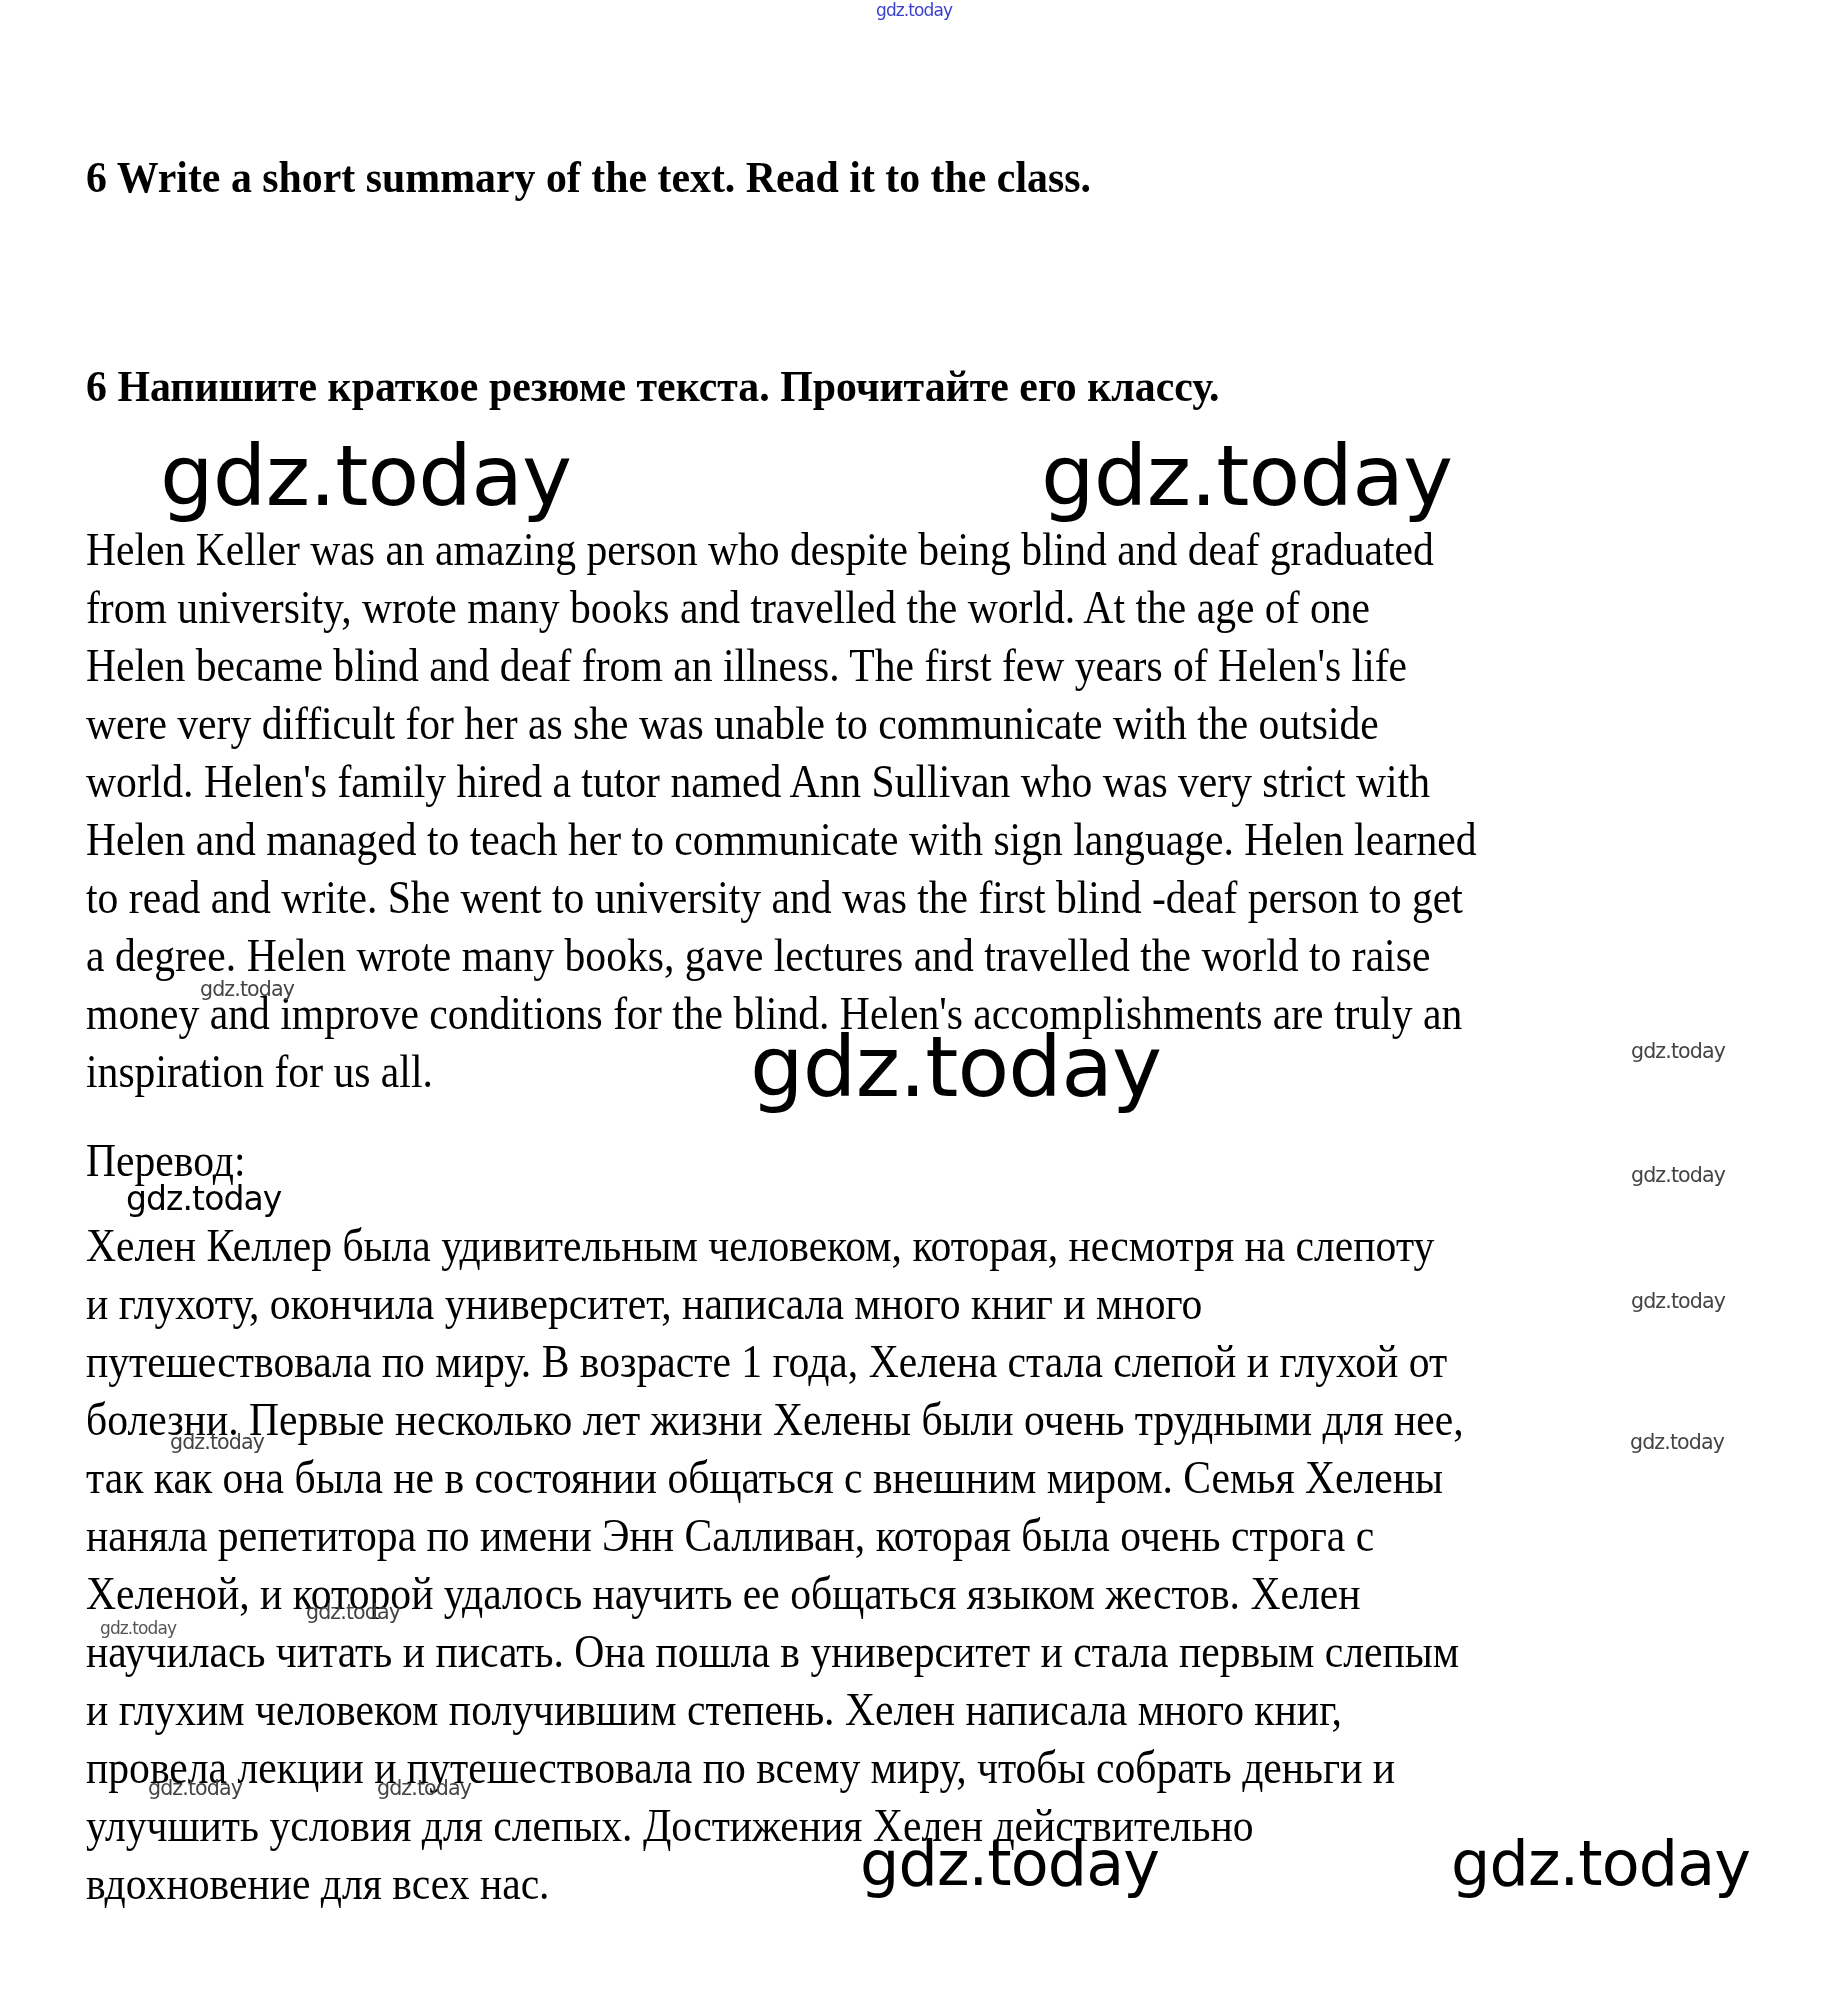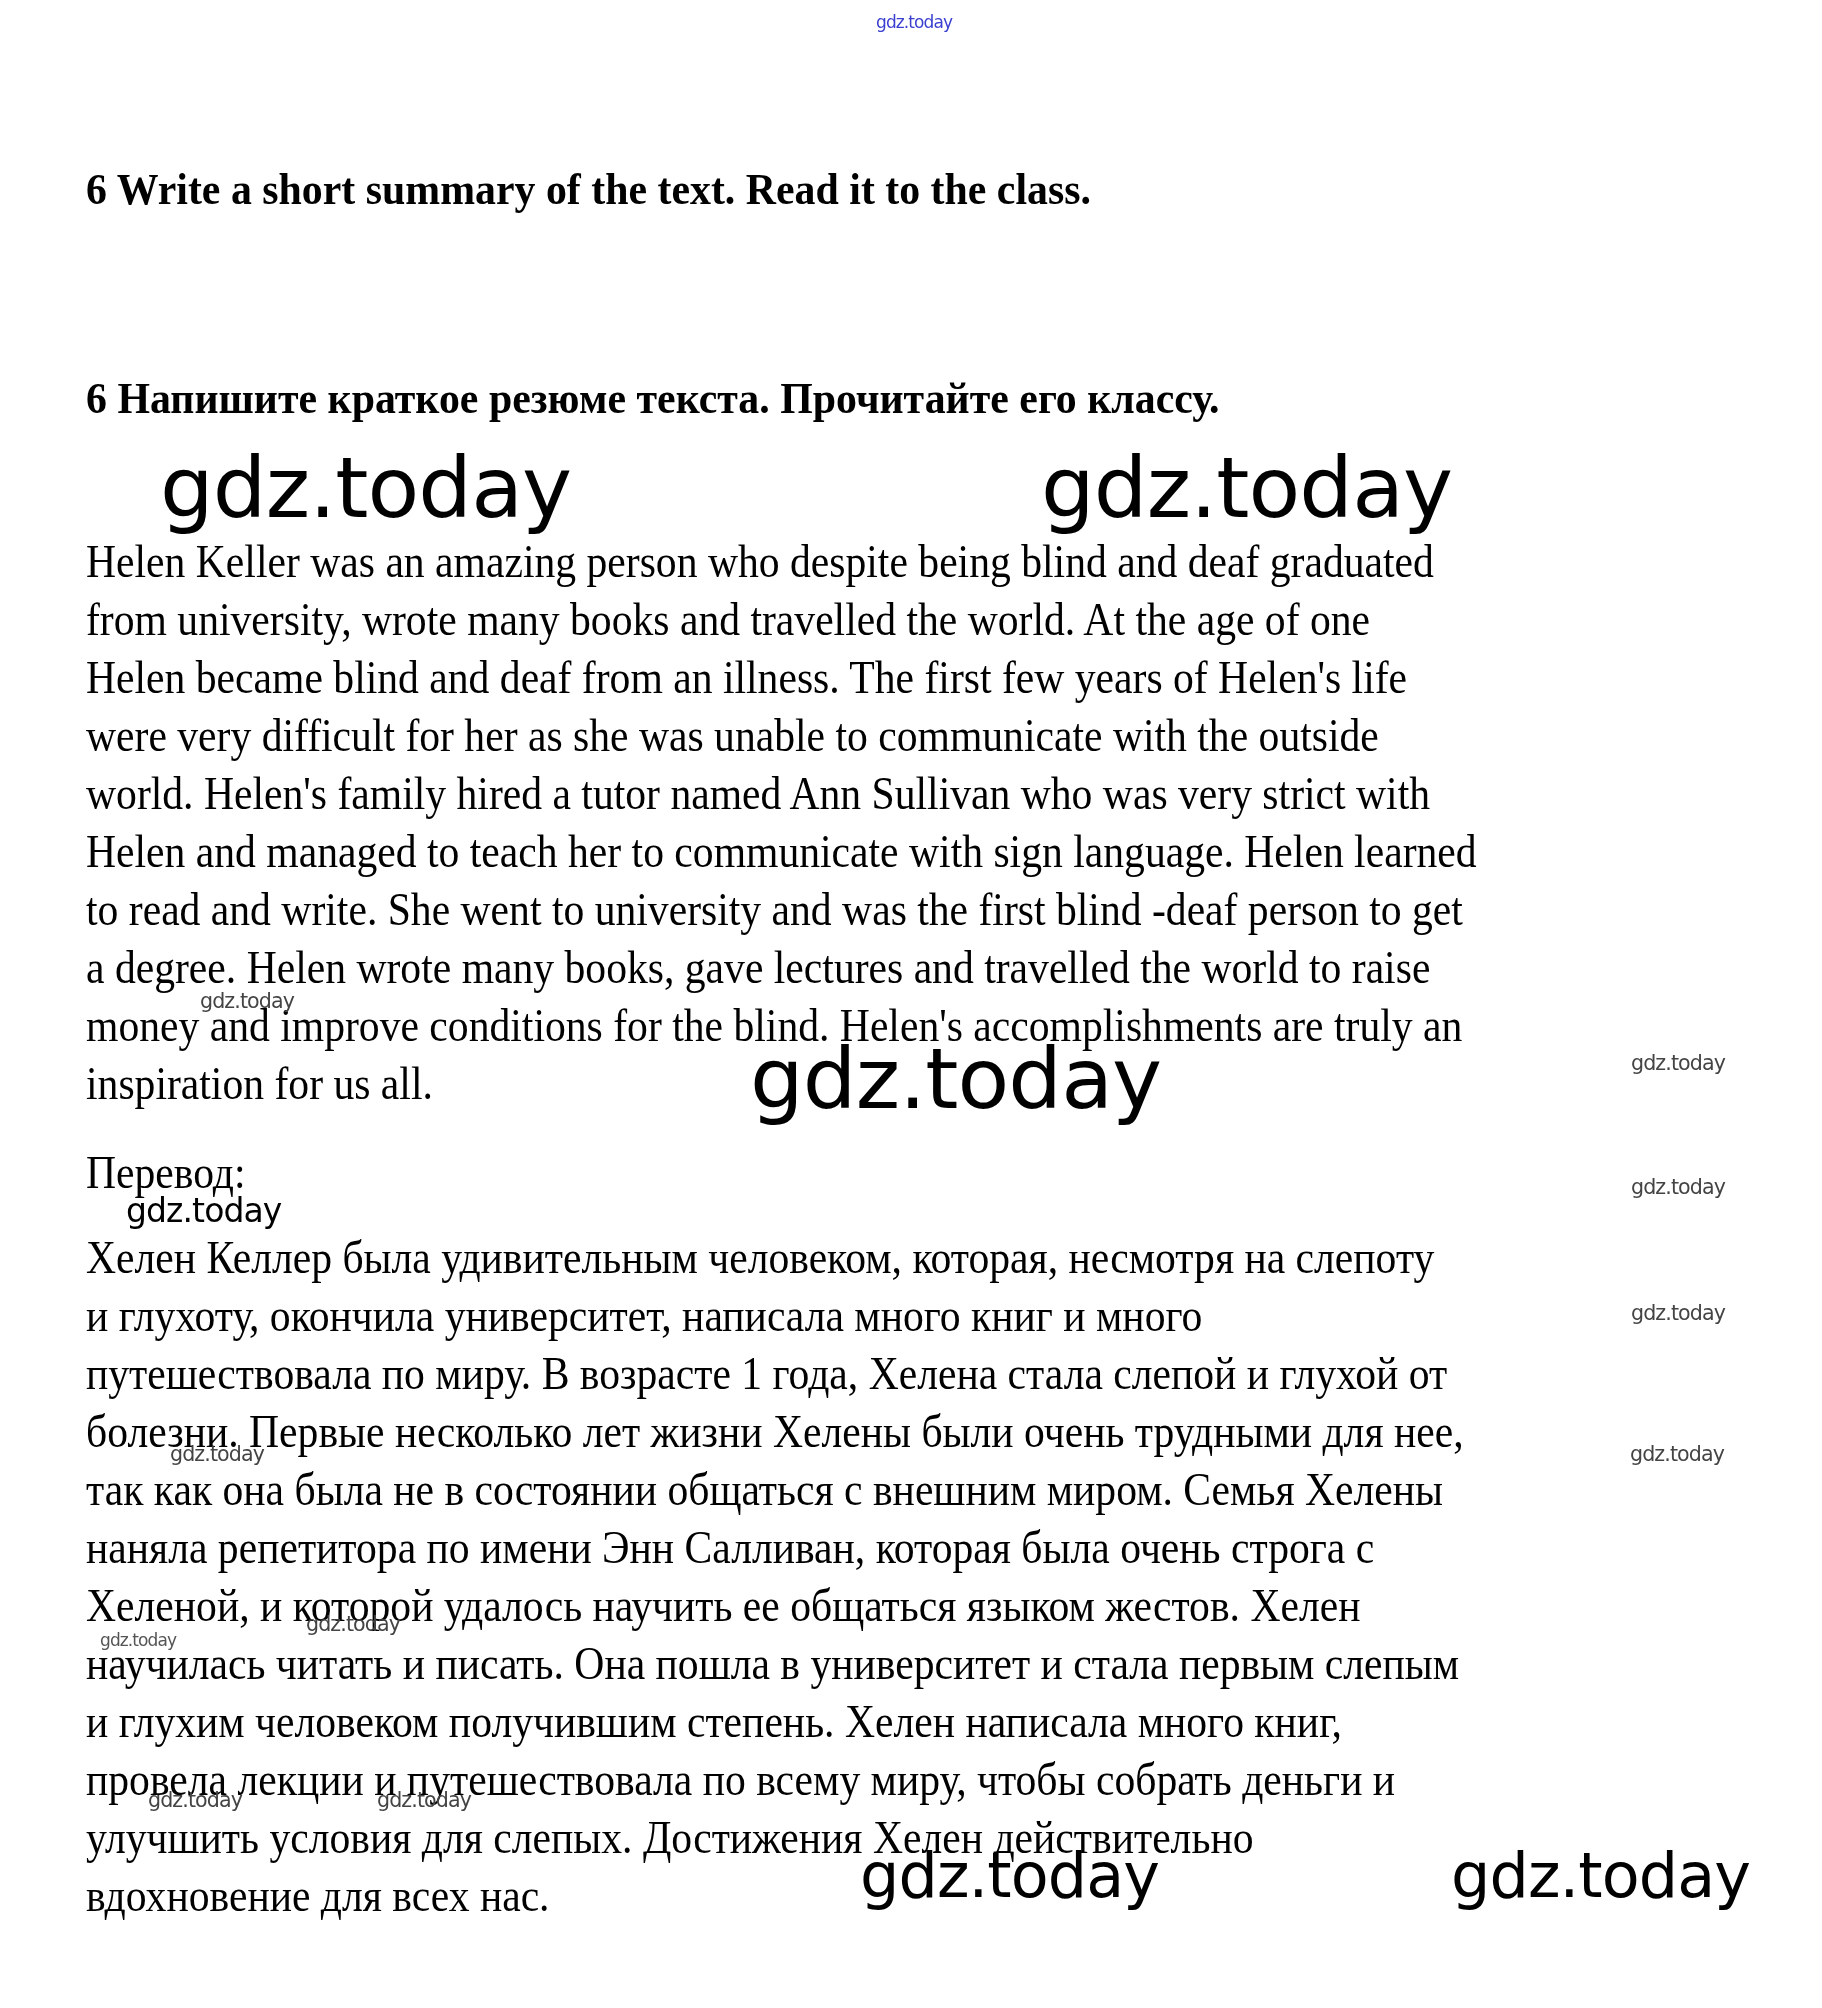--- a/index.html
+++ b/index.html
@@ -9,21 +9,21 @@
     }
     body {
       width: 1822px;
       height: 2009px;
       position: relative;
       overflow: hidden;
       color: #000000;
     }
     .page {
       position: absolute;
-      left: 0; top: 12px;
+      left: 0; top: 0;
       width: 1822px;
       height: 1483px;
     }
     .heading {
       position: absolute;
       left: 86px;
       font-family: "Liberation Serif", "DejaVu Serif", serif;
       font-weight: bold;
       font-size: 45px;
       line-height: 52px;

